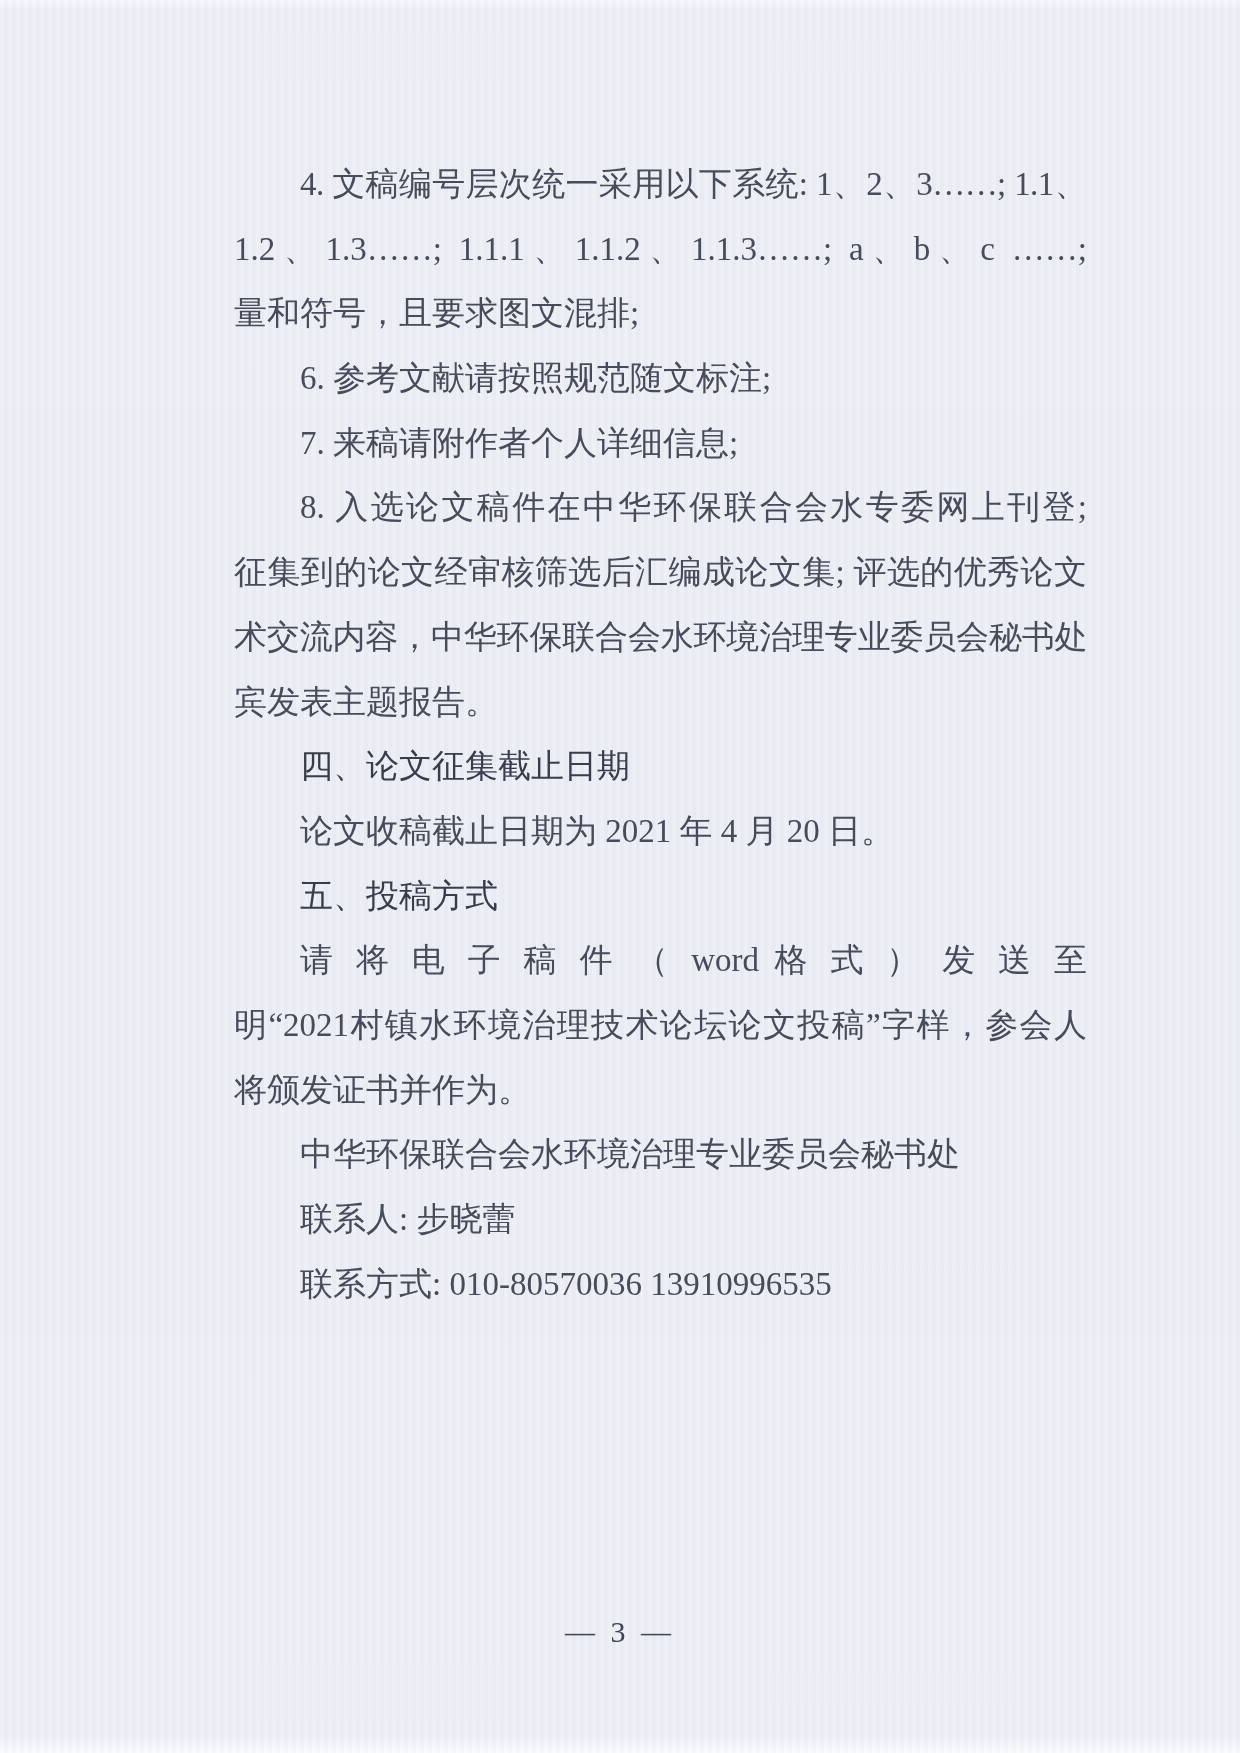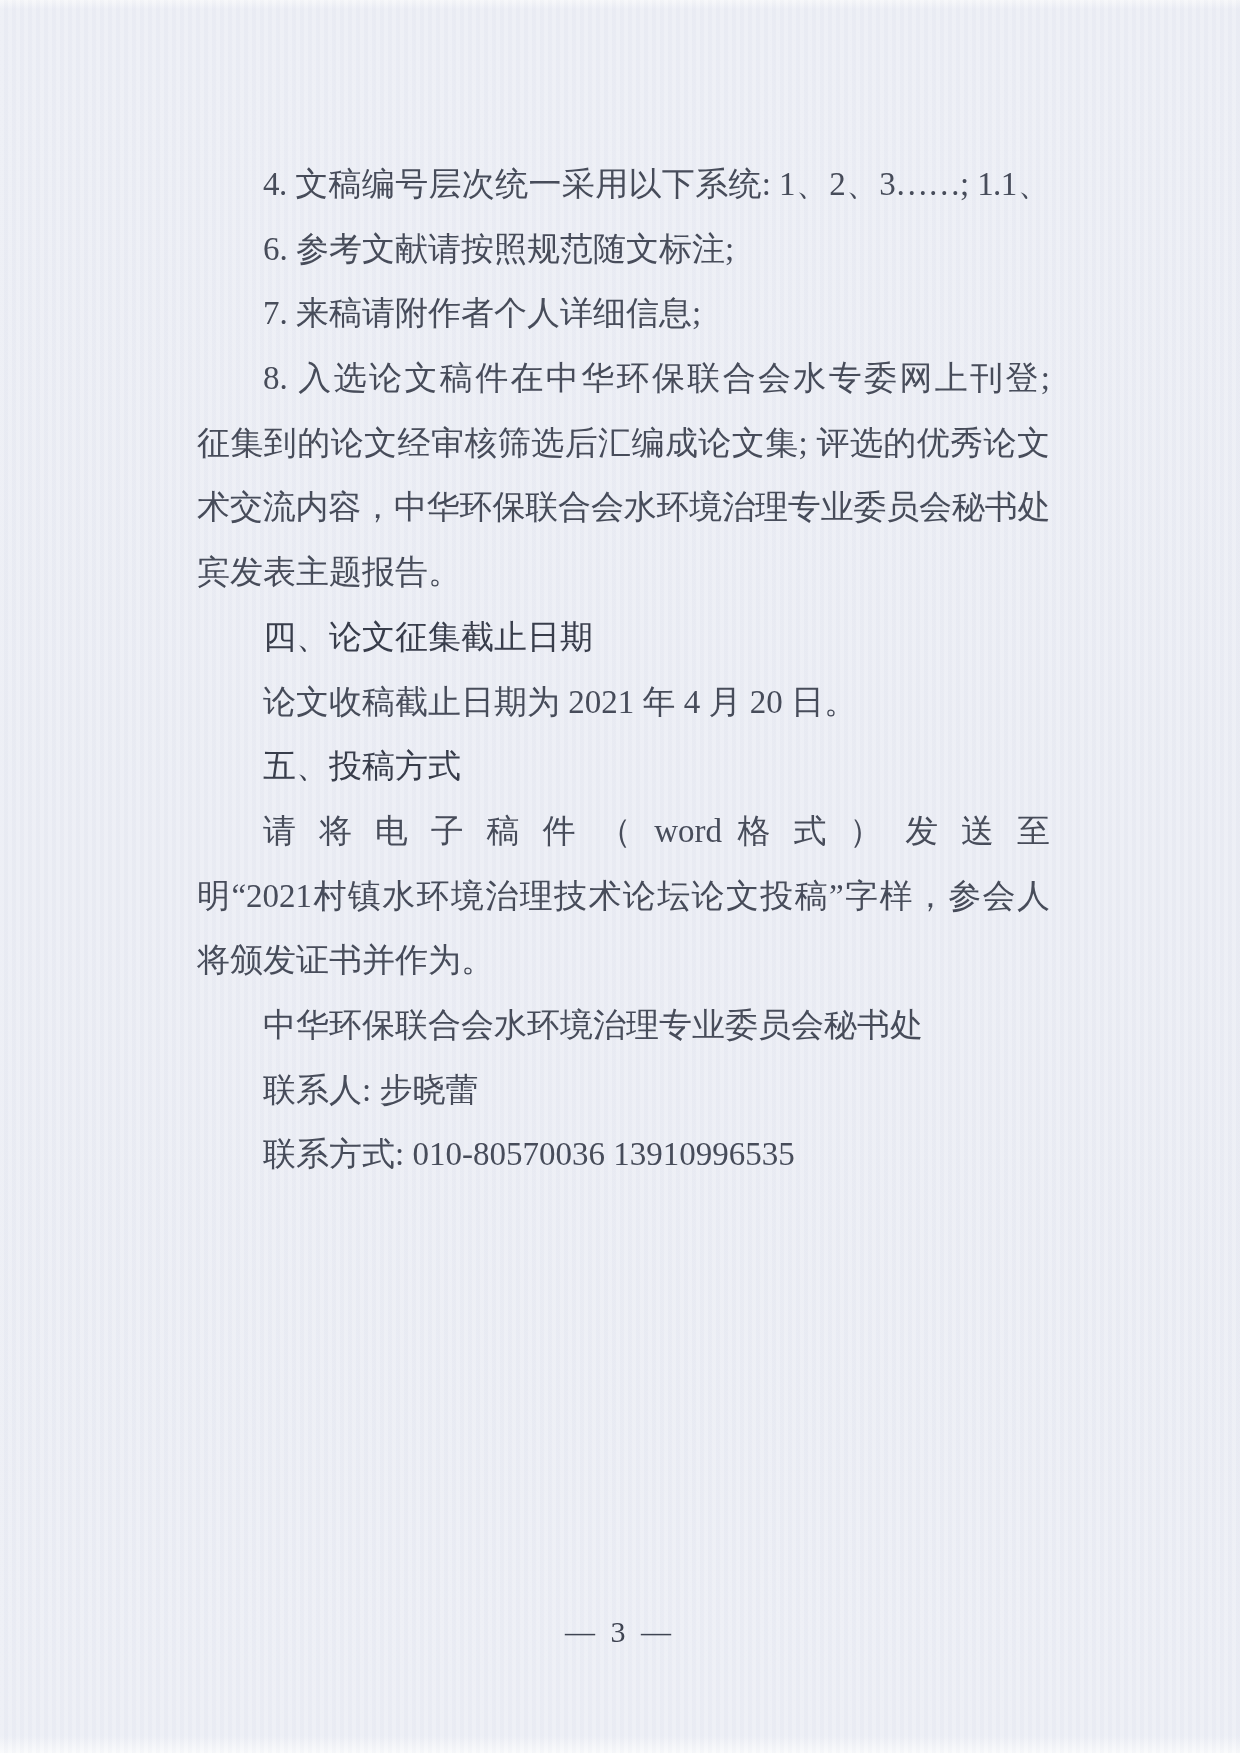--- a/index.html
+++ b/index.html
@@ -29,20 +29,21 @@
     left:197px;top:152px;width:853px;
   }
   .ln{
     box-sizing:border-box;
     width:853px;
     height:64.7px;
     line-height:64.7px;
     font-size:33px;
     letter-spacing:0;
     color:#474c5a;
+    margin-left:37px;
   }
   .ind{padding-left:66px;}
   .b{font-weight:normal;color:#383d4b;}
   .jst{text-align:justify;text-align-last:justify;}
   .tight{letter-spacing:-0.6px;}
   .footer{
     position:absolute;
     left:0;top:1612px;width:1240px;
     text-align:center;
     font-size:30px;
@@ -50,20 +51,22 @@
     letter-spacing:4px;
     color:#3f4452;
   }
 </style>
 </head>
 <body>
 
 <div class="page">
   <div class="textblock">
     <div class="ln ind jst tight">4.  文稿编号层次统一采用以下系统: 1、2、3……;  1.1、</div>
+    <div class="ln jst">1.2、1.3……;  1.1.1、1.1.2、1.1.3……;  a、b、c ……;</div>
+    <div class="ln">量和符号，且要求图文混排;</div>
     <div class="ln ind">6.  参考文献请按照规范随文标注;</div>
     <div class="ln ind">7.  来稿请附作者个人详细信息;</div>
     <div class="ln ind jst">8.  入选论文稿件在中华环保联合会水专委网上刊登;</div>
     <div class="ln jst">征集到的论文经审核筛选后汇编成论文集; 评选的优秀论文</div>
     <div class="ln jst tight">术交流内容，中华环保联合会水环境治理专业委员会秘书处</div>
     <div class="ln">宾发表主题报告。</div>
     <div class="ln ind b">四、论文征集截止日期</div>
     <div class="ln ind">论文收稿截止日期为 2021 年 4 月 20 日。</div>
     <div class="ln ind b">五、投稿方式</div>
     <div class="ln ind jst">请 将 电 子 稿 件 （ word 格 式 ） 发 送 至</div>

